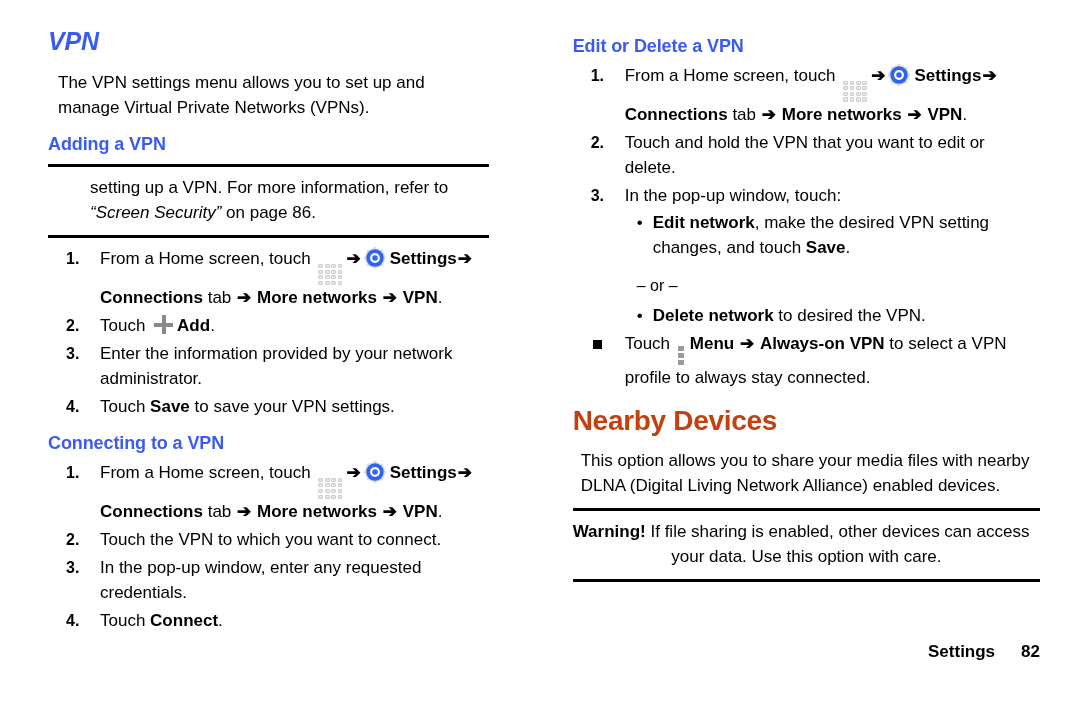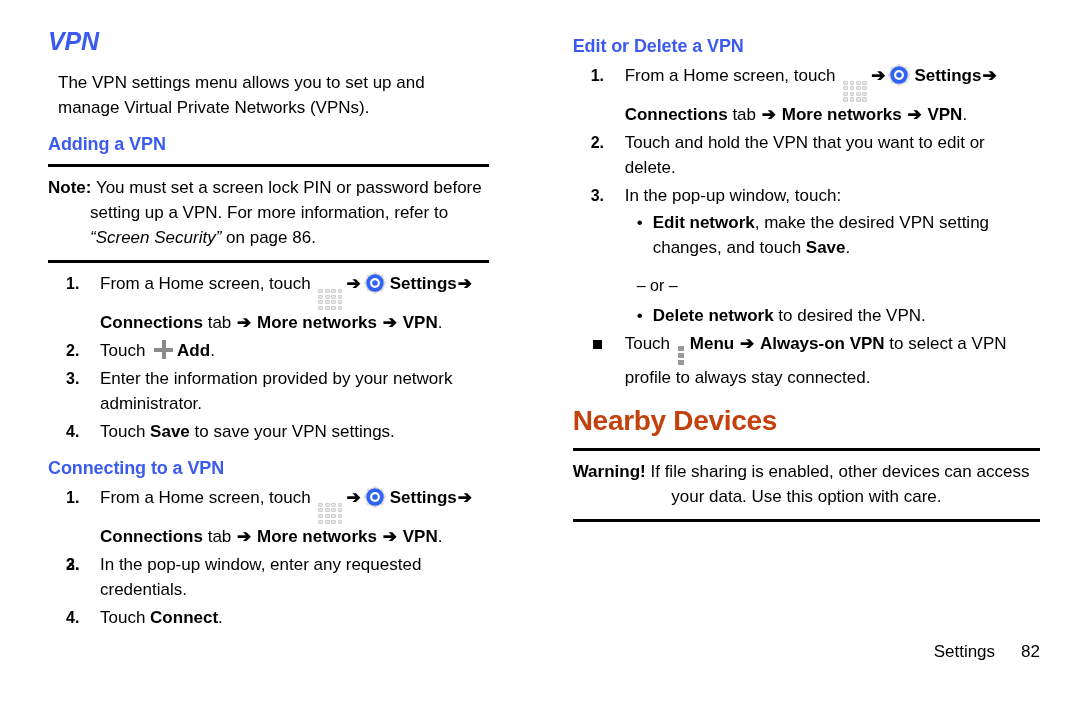--- a/index.html
+++ b/index.html
@@ -214,43 +214,40 @@
   .arrow { font-weight: bold; padding: 0 1px; }
 
   
   .footer {
     position: absolute;
     right: 40px;
     bottom: 38px;
     font-size: 17px;
     color: #000;
     white-space: pre;
+    font-weight: bold;
   }
   .footer .pg { margin-left: 26px; }
 </style>
 </head>
 <body>
 
 <div class="page">
 
   <div class="col col-left">
 
     <div class="h1-italic">VPN</div>
 
     <p class="para">The VPN settings menu allows you to set up and manage Virtual Private Networks (VPNs).</p>
 
     <div class="h2">Adding a VPN</div>
 
     <hr class="rule">
 
     <div class="callout">
-      <span class="body-indent">
-        <b>Note:</b>
-        <span>You must set a screen lock PIN or password before</span>
-      </span>
       <span class="cont">
         <span>setting up a VPN. For more information, refer to </span><i>“Screen Security”</i><span> on page 86.</span>
       </span>
     </div>
 
     <hr class="rule">
 
     <ol class="steps">
       <li>
         <span class="num">1.</span><span>From a Home screen, touch </span><span class="icon-apps ic">
@@ -328,21 +325,21 @@
                   <rect x="0" y="10.5" width="24" height="3" transform="rotate(45 12 12)"></rect>
                 </g>
                 <circle cx="12" cy="12" r="9.5" fill="#2f63f5"></circle>
                 <circle cx="12" cy="12" r="5.4" fill="#ffffff"></circle>
                 <circle cx="12" cy="12" r="3" fill="#2f63f5"></circle>
               </g>
             </svg></span><b>Settings</b><span class="arrow">➔</span>
         <b>Connections</b><span> tab </span><span class="arrow">➔</span> <b>More networks</b> <span class="arrow">➔</span> <b>VPN</b><span>.</span>
       </li>
       <li>
-        <span class="num">2.</span>
+        <span class="num">2.</span><span>Touch the VPN to which you want to connect.</span>
       </li>
       <li>
         <span class="num">3.</span><span>In the pop-up window, enter any requested credentials.</span>
       </li>
       <li>
         <span class="num">4.</span><span>Touch </span><b>Connect</b><span>.</span>
       </li>
     </ol>
 
   </div>
@@ -413,20 +410,21 @@
         <span class="sq"></span><span>Touch </span><span class="icon-kebab">
             <i></i>
             <i></i>
             <i></i>
           </span><b>Menu</b> <span class="arrow">➔</span> <b>Always-on VPN</b><span> to select a VPN profile to always stay connected.</span>
       </li>
     </ul>
 
     <div class="h1-big">Nearby Devices</div>
 
+    <p class="para para-nearby">This option allows you to share your media files with nearby DLNA (Digital Living Network Alliance) enabled devices.</p>
 
     <hr class="rule">
 
     <div class="callout callout-center">
       <span class="body-indent" style="padding-left:68px;text-indent:-68px">
         <b>Warning!</b>
         <span>If file sharing is enabled, other devices can access</span>
       </span>
       <span class="cont" style="padding-left:0;display:block">your data. Use this option with care.</span>
     </div>

